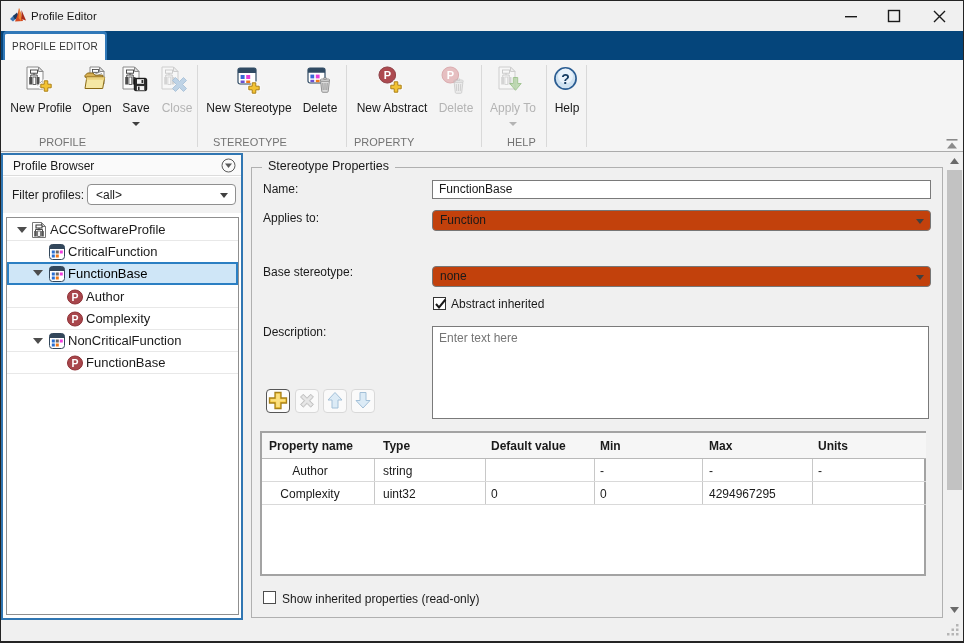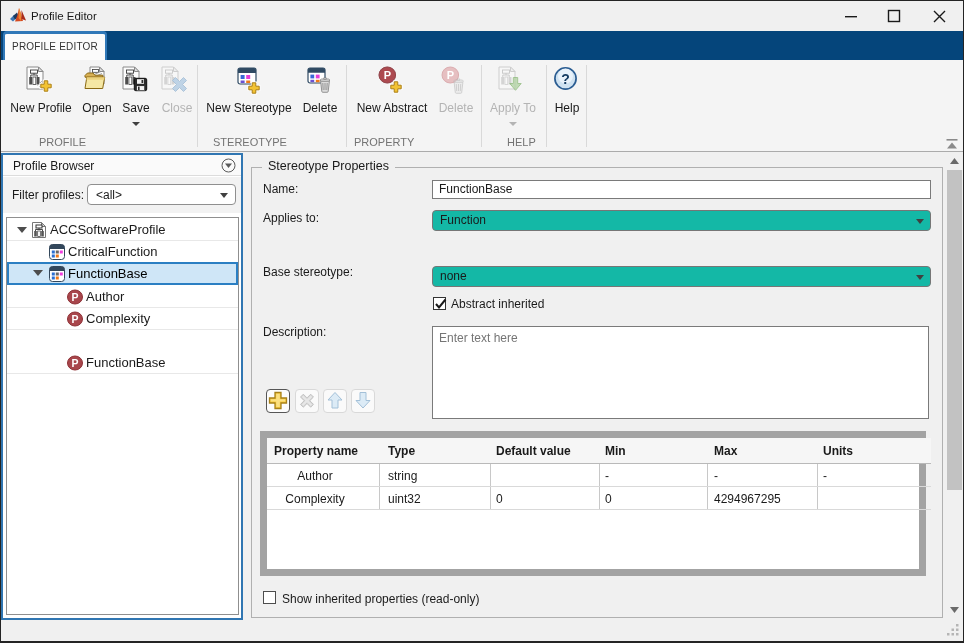--- a/index.html
+++ b/index.html
@@ -37,26 +37,26 @@
 .trow { position:absolute; left:0; width:231px; height:22px; border-bottom:1px solid #e8e8e8; }
 .trow .txt { position:absolute; top:3px; font-size:13px; color:#1a1a1a; }
 .tarrow { position:absolute; top:8px; width:0; height:0; border-left:5px solid transparent; border-right:5px solid transparent; border-top:6px solid #4d4d4d; }
 .ticon16 { position:absolute; top:3px; width:16px; height:16px; }
 #selrow { position:absolute; left:0px; top:44px; width:231px; height:23px; background:#cfe6f7; border:2px solid #2b7fc3; }
 
 #gbox { position:absolute; left:250px; top:14px; width:692px; height:451px; border:1px solid #b0b0b0; }
 #gbox-legend { position:absolute; left:261px; top:6px; background:#f0f0f0; padding:0 6px; font-size:12.5px; color:#1a1a1a; }
 .flabel { position:absolute; font-size:12px; color:#1a1a1a; }
 .tbox { position:absolute; background:#fff; border:1px solid #7a7a7a; font-size:12px; color:#1a1a1a; }
-.ddown { position:absolute; background:#14b8a6; border:1px solid #767676; border-radius:4px; font-size:12px; color:#1a1a1a; }
+.ddown { position:absolute; background:#c2410c; border:1px solid #767676; border-radius:4px; font-size:12px; color:#1a1a1a; }
 .ddarrow { position:absolute; width:0; height:0; border-left:4.5px solid transparent; border-right:4.5px solid transparent; border-top:5px solid #404040; }
 
 .mbtn { position:absolute; width:24px; height:24px; border-radius:4px; }
 
-#ptable { position:absolute; left:259px; top:278px; width:666px; height:145px; background:#fff; border:7px solid #a3a3a3; }
+#ptable { position:absolute; left:259px; top:278px; width:666px; height:145px; background:#fff; border:2px solid #a3a3a3; }
 .col { position:absolute; top:0; width:1px; height:72px; background:#c8c8c8; }
 .hrow { position:absolute; left:0; top:0; width:664px; height:26px; background:#f6f6f6; border-bottom:1px solid #b9b9b9; }
 .hcell { position:absolute; top:6px; font-size:12px; font-weight:bold; color:#1a1a1a; }
 .drow1 { position:absolute; left:0; top:27px; width:664px; height:22px; border-bottom:1px solid #d9d9d9; }
 .drow2 { position:absolute; left:0; top:50px; width:664px; height:22px; border-bottom:1px solid #d9d9d9; }
 .dcell { position:absolute; top:4px; font-size:12px; color:#1a1a1a; }
 
 .cbox { position:absolute; width:13px; height:13px; background:#fff; border:1px solid #4d4d4d; }
 
 #sbar { position:absolute; left:945px; top:0px; width:16px; height:465px; background:#f0f0f0; }
@@ -313,20 +313,33 @@
           </svg>
           <div class="txt" style="left:79px;">Author</div>
         </div>
         <div class="trow" style="top:90px;">
           <svg class="ticon16" style="left:60px;" viewBox="0 0 16 16">
             <ellipse cx="8" cy="8" rx="7.5" ry="7" fill="#a8464c" stroke="#8f3136"></ellipse>
             <text x="8" y="12" text-anchor="middle" font-family="Liberation Sans" font-size="10.5" font-weight="bold" fill="#fff">P</text>
           </svg>
           <div class="txt" style="left:79px;">Complexity</div>
         </div>
+        <div class="trow" style="top:112px;">
+          <div class="tarrow" style="left:26px;"></div>
+          <svg class="ticon16" style="left:42px;" viewBox="0 0 16 16">
+            <rect x="0.5" y="0.5" width="15" height="15" rx="3" fill="#fff" stroke="#33475b"></rect>
+            <path d="M0.5,3.5 a3,3 0 0 1 3,-3 h9 a3,3 0 0 1 3,3 v1.5 h-15 z" fill="#33475b"></path>
+            <rect x="2.8" y="6.5" width="3" height="3" fill="#2a6fd2"></rect>
+            <rect x="6.8" y="6.5" width="3" height="3" fill="#666"></rect>
+            <rect x="10.8" y="6.5" width="3" height="3" fill="#f03ede"></rect>
+            <rect x="2.8" y="10.5" width="3" height="3" fill="#2a6fd2"></rect>
+            <rect x="6.8" y="10.5" width="3" height="3" fill="#f07818"></rect>
+          </svg>
+          <div class="txt" style="left:61px;">NonCriticalFunction</div>
+        </div>
         <div class="trow" style="top:134px;">
           <svg class="ticon16" style="left:60px;" viewBox="0 0 16 16">
             <ellipse cx="8" cy="8" rx="7.5" ry="7" fill="#a8464c" stroke="#8f3136"></ellipse>
             <text x="8" y="12" text-anchor="middle" font-family="Liberation Sans" font-size="10.5" font-weight="bold" fill="#fff">P</text>
           </svg>
           <div class="txt" style="left:79px;">FunctionBase</div>
         </div>
       </div>
     </div>
 

